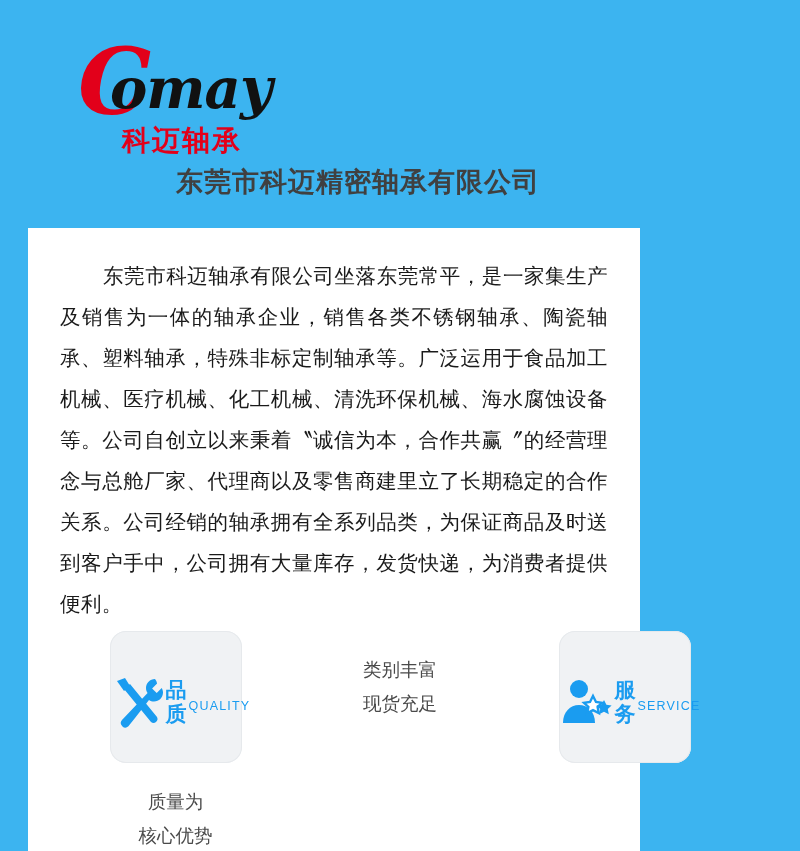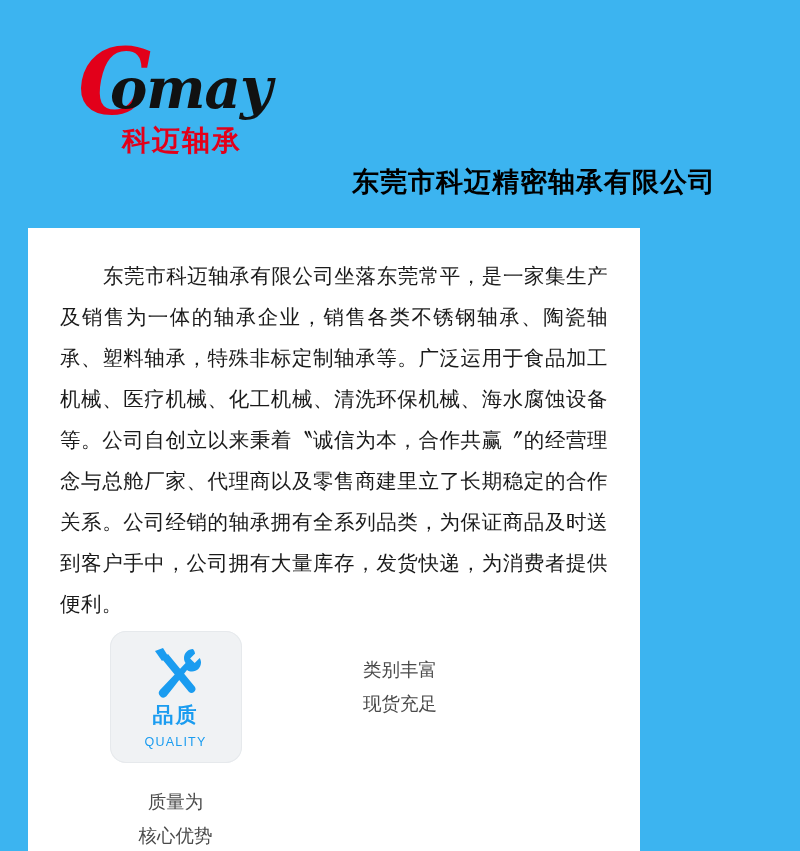--- a/index.html
+++ b/index.html
@@ -64,24 +64,24 @@
     letter-spacing: 2px;
     font-family: "DejaVu Sans", sans-serif;
   }
 
   
   .company-title {
     position: absolute;
     left: 0;
     top: 164px;
     width: 716px;
-    text-align: right;
+    text-align: center;
     font-size: 27px;
     font-weight: bold;
-    color: #000000;
+    color: #404040;
     letter-spacing: 1px;
     font-family: "DejaVu Sans", sans-serif;
   }
 
   
   .card {
     position: absolute;
     left: 28px;
     top: 228px;
     width: 612px;
@@ -119,21 +119,21 @@
     flex-direction: column;
     align-items: center;
   }
   .feature-tile {
     width: 132px;
     height: 132px;
     border-radius: 16px;
     background: #f0f2f4;
     box-shadow: 0 0 0 1px #e6e9ec inset;
     display: flex;
-    flex-direction: column;
+    flex-direction: row;
     align-items: center;
     justify-content: flex-start;
     box-sizing: border-box;
     padding-top: 10px;
   }
   .tile-icon {
     height: 62px;
     display: flex;
     align-items: center;
     justify-content: center;
@@ -200,17 +200,32 @@
         <div class="feature-caption">质量为
 核心优势</div>
       </div>
 
       <div class="feature">
         <div class="feature-caption">类别丰富
 现货充足</div>
       </div>
 
       <div class="feature">
+        <div class="feature-tile">
+          <div class="tile-icon">
+            <svg width="56" height="52" viewBox="0 0 56 52" aria-hidden="true">
+              <g fill="#1a9cf0">
+                <circle cx="20" cy="13" r="9"></circle>
+                <path d="M4 47 c0 -11 7 -18 16 -18 s16 7 16 18 Z"></path>
+                <polygon points="34,20 37,26 43,26.8 38.6,31 39.8,37 34,34.1 28.2,37 29.4,31 25,26.8 31,26" fill="#ffffff"></polygon>
+                <polygon points="34,20 37,26 43,26.8 38.6,31 39.8,37 34,34.1 28.2,37 29.4,31 25,26.8 31,26" fill="none" stroke="#1a9cf0" stroke-width="2.4"></polygon>
+                <polygon points="45,24 47.4,28.8 52.6,29.5 48.8,33.1 49.8,38.3 45,35.8 40.2,38.3 41.2,33.1 37.4,29.5 42.6,28.8"></polygon>
+              </g>
+            </svg>
+          </div>
+          <div class="tile-cn">服务</div>
+          <div class="tile-en">SERVICE</div>
+        </div>
       </div>
 
     </div>
   </div>
 </div>
 
 </body></html>

